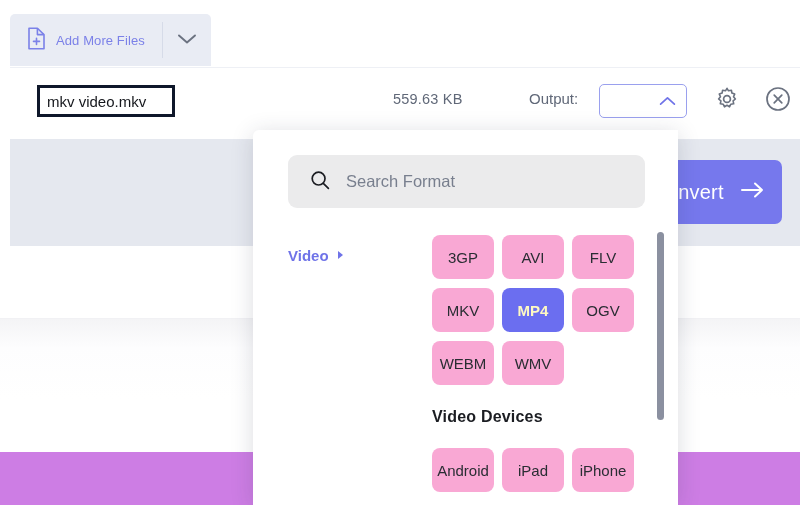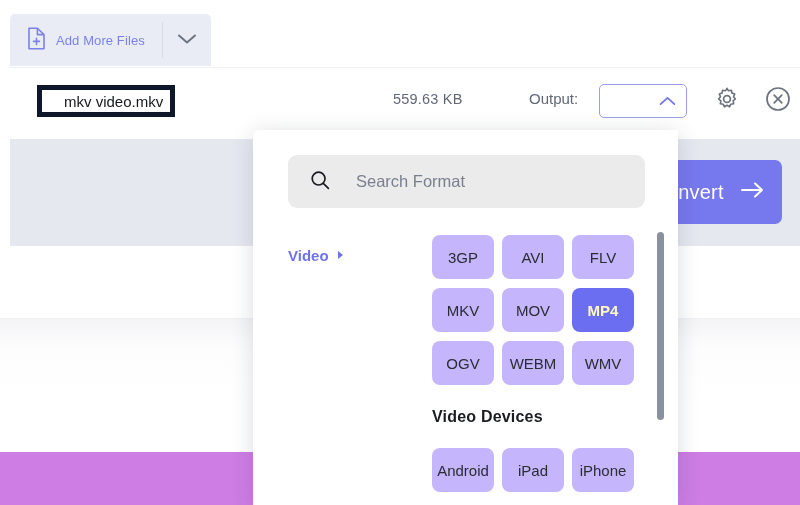--- a/index.html
+++ b/index.html
@@ -73,26 +73,26 @@
     height: 71px;
     background: #ffffff;
     border-top: 1px solid #eef0f5;
   }
   .file-name-box {
     position: absolute;
     left: 27px;
     top: 17px;
     width: 138px;
     height: 32px;
-    border: 5px solid #0f172a;
+    border: 3px solid #0f172a;
     background: #ffffff;
     box-sizing: border-box;
     display: flex;
     align-items: center;
-    padding-left: 22px;
+    padding-left: 7px;
   }
   .file-name-box .fname {
     font-size: 15px;
     color: #15171c;
     white-space: nowrap;
   }
   .file-size {
     position: absolute;
     left: 383px;
     top: 23px;
@@ -207,21 +207,21 @@
   .search-box {
     position: absolute;
     left: 35px;
     top: 25px;
     width: 357px;
     height: 53px;
     background: #ebebec;
     border-radius: 9px;
     display: flex;
     align-items: center;
-    gap: 26px;
+    gap: 16px;
     padding-left: 22px;
     box-sizing: border-box;
     cursor: text;
   }
   .search-box .placeholder {
     font-size: 16.5px;
     color: #787f8e;
   }
 
   .cat-list {
@@ -256,21 +256,21 @@
     top: 105px;
     width: 212px;
   }
   .fmt-grid {
     display: grid;
     grid-template-columns: repeat(3, 62px);
     gap: 9px 8px;
   }
   .fmt-chip {
     height: 44px;
-    background: #c4b5fd;
+    background: #f9a8d4;
     border-radius: 8px;
     display: flex;
     align-items: center;
     justify-content: center;
     font-size: 15px;
     color: #2a2d33;
     cursor: pointer;
     user-select: none;
   }
   .fmt-chip.selected {
@@ -392,21 +392,20 @@
         <span class="cat-arrow"></span>
       </div>
     </div>
 
     <div class="fmt-area">
       <div class="fmt-grid">
         <div class="fmt-chip">3GP</div>
         <div class="fmt-chip">AVI</div>
         <div class="fmt-chip">FLV</div>
         <div class="fmt-chip">MKV</div>
-        <div class="fmt-chip">MOV</div>
         <div class="fmt-chip selected">MP4</div>
         <div class="fmt-chip">OGV</div>
         <div class="fmt-chip">WEBM</div>
         <div class="fmt-chip">WMV</div>
       </div>
 
       <div class="group-title">Video Devices</div>
 
       <div class="fmt-grid">
         <div class="fmt-chip">Android</div>

